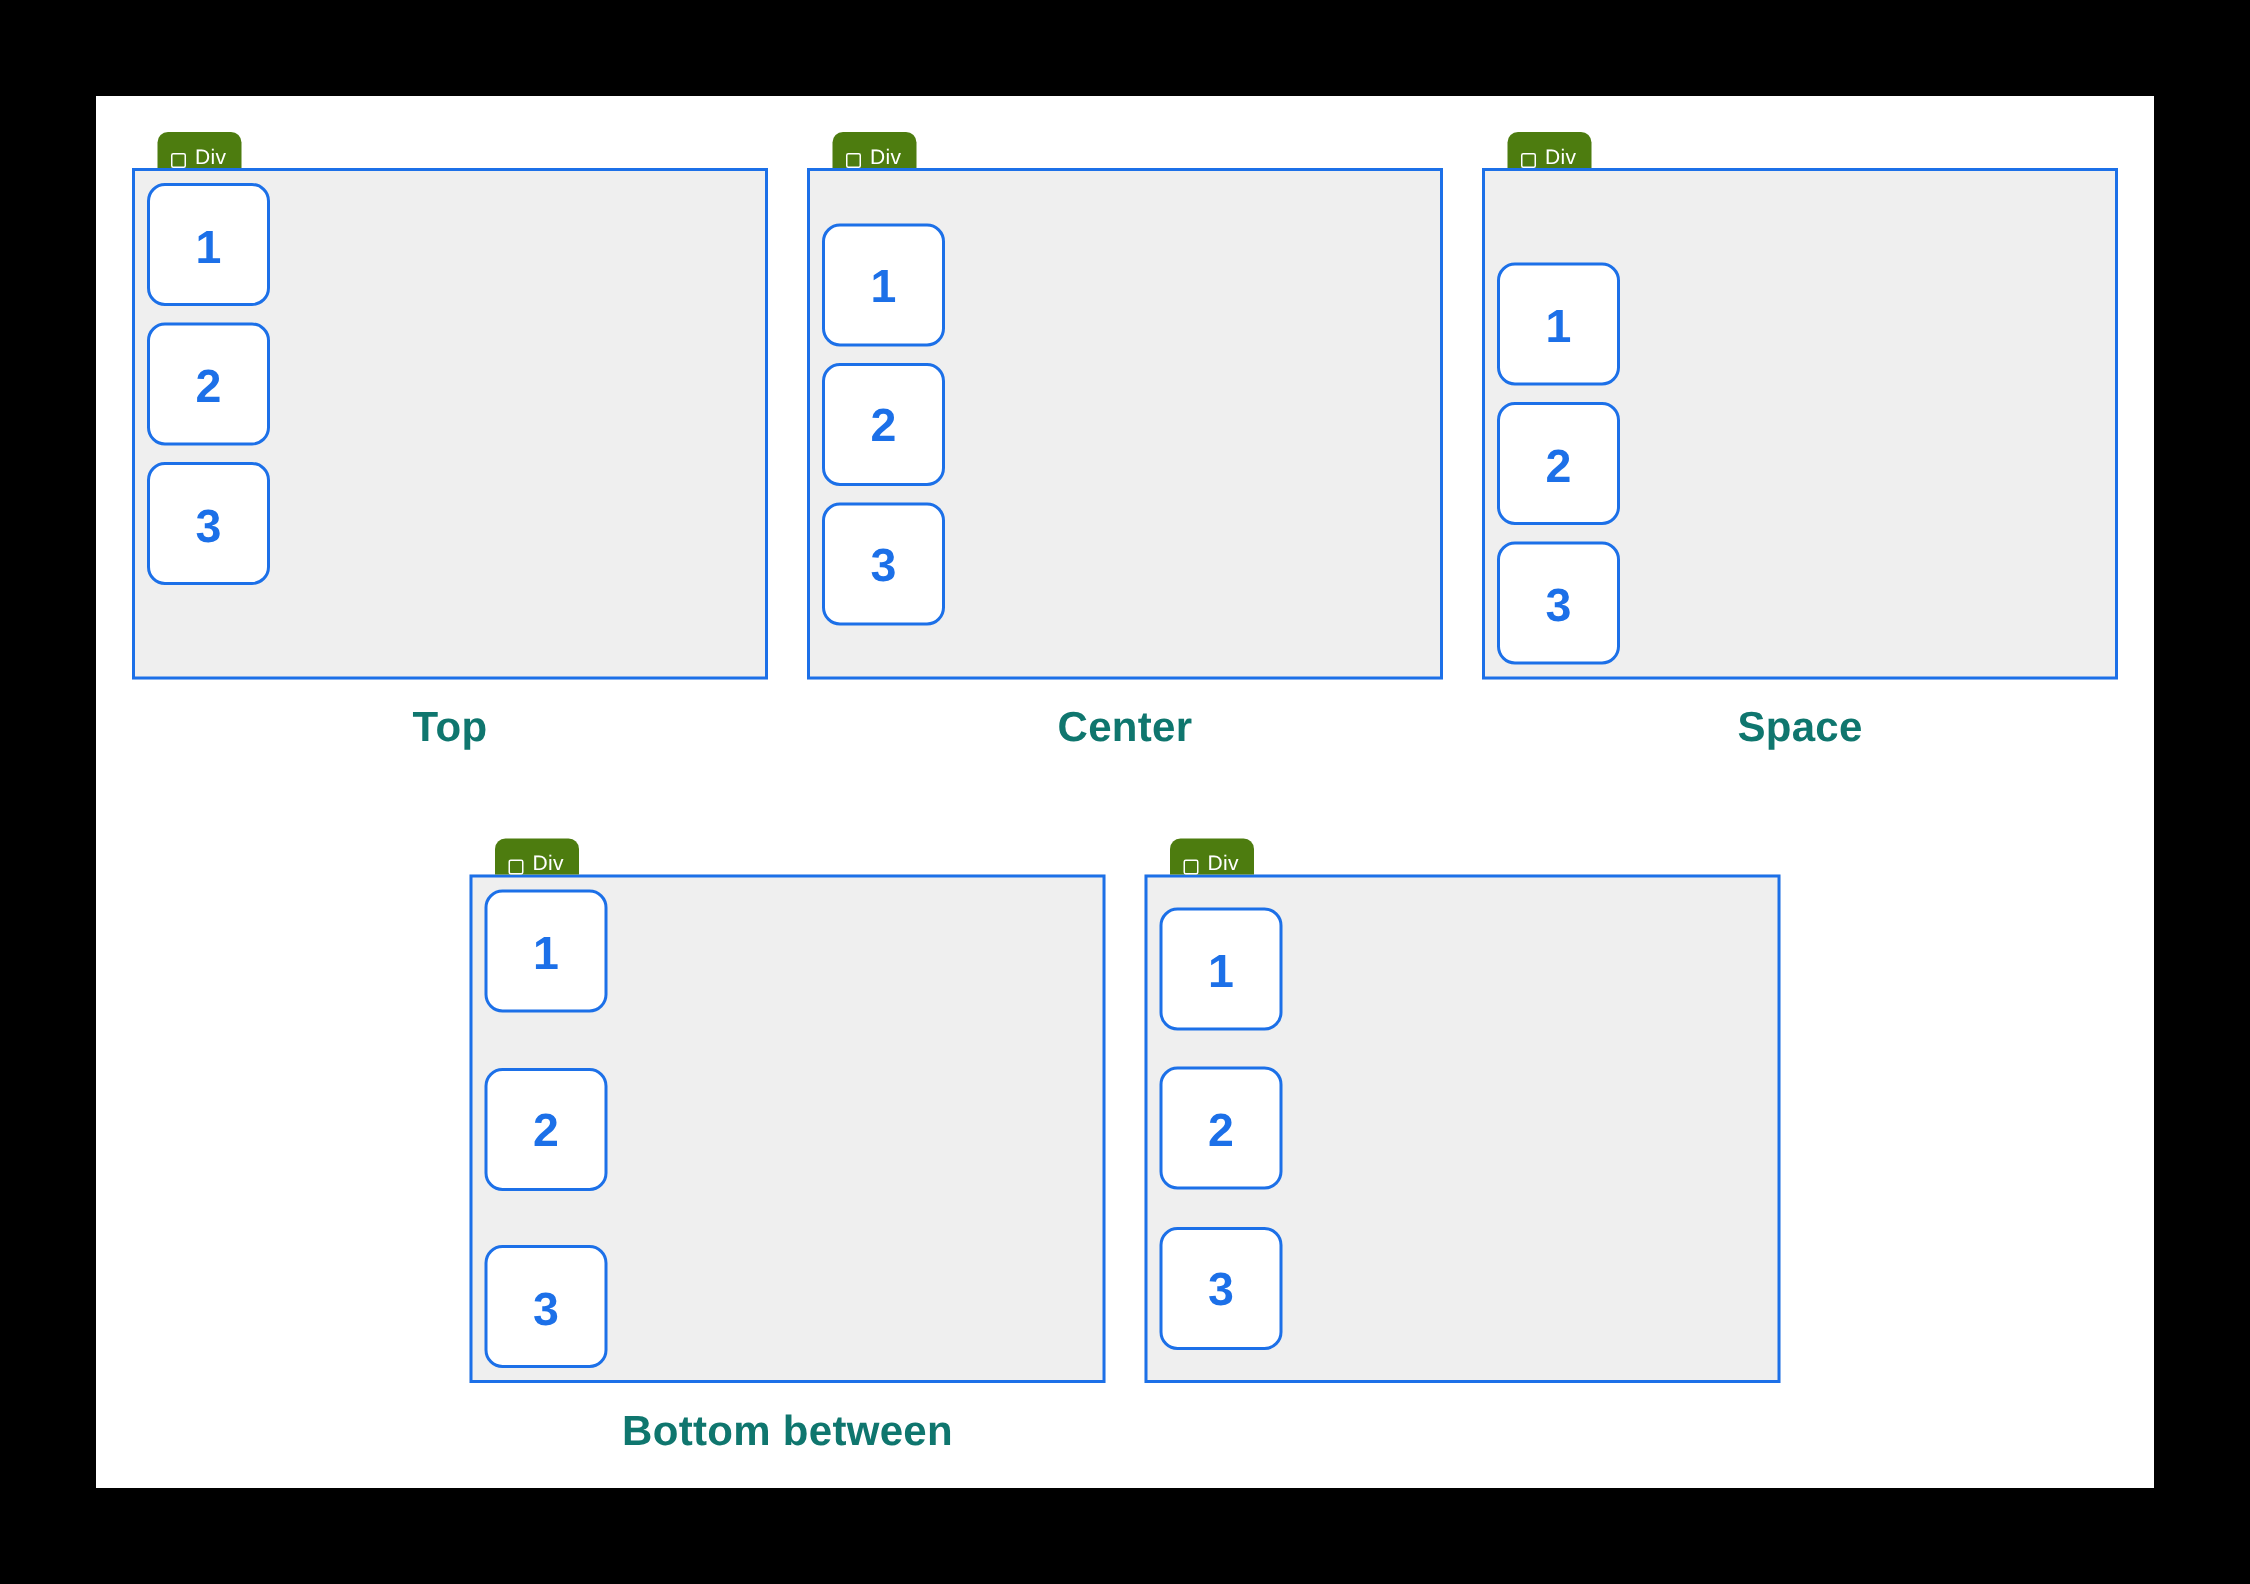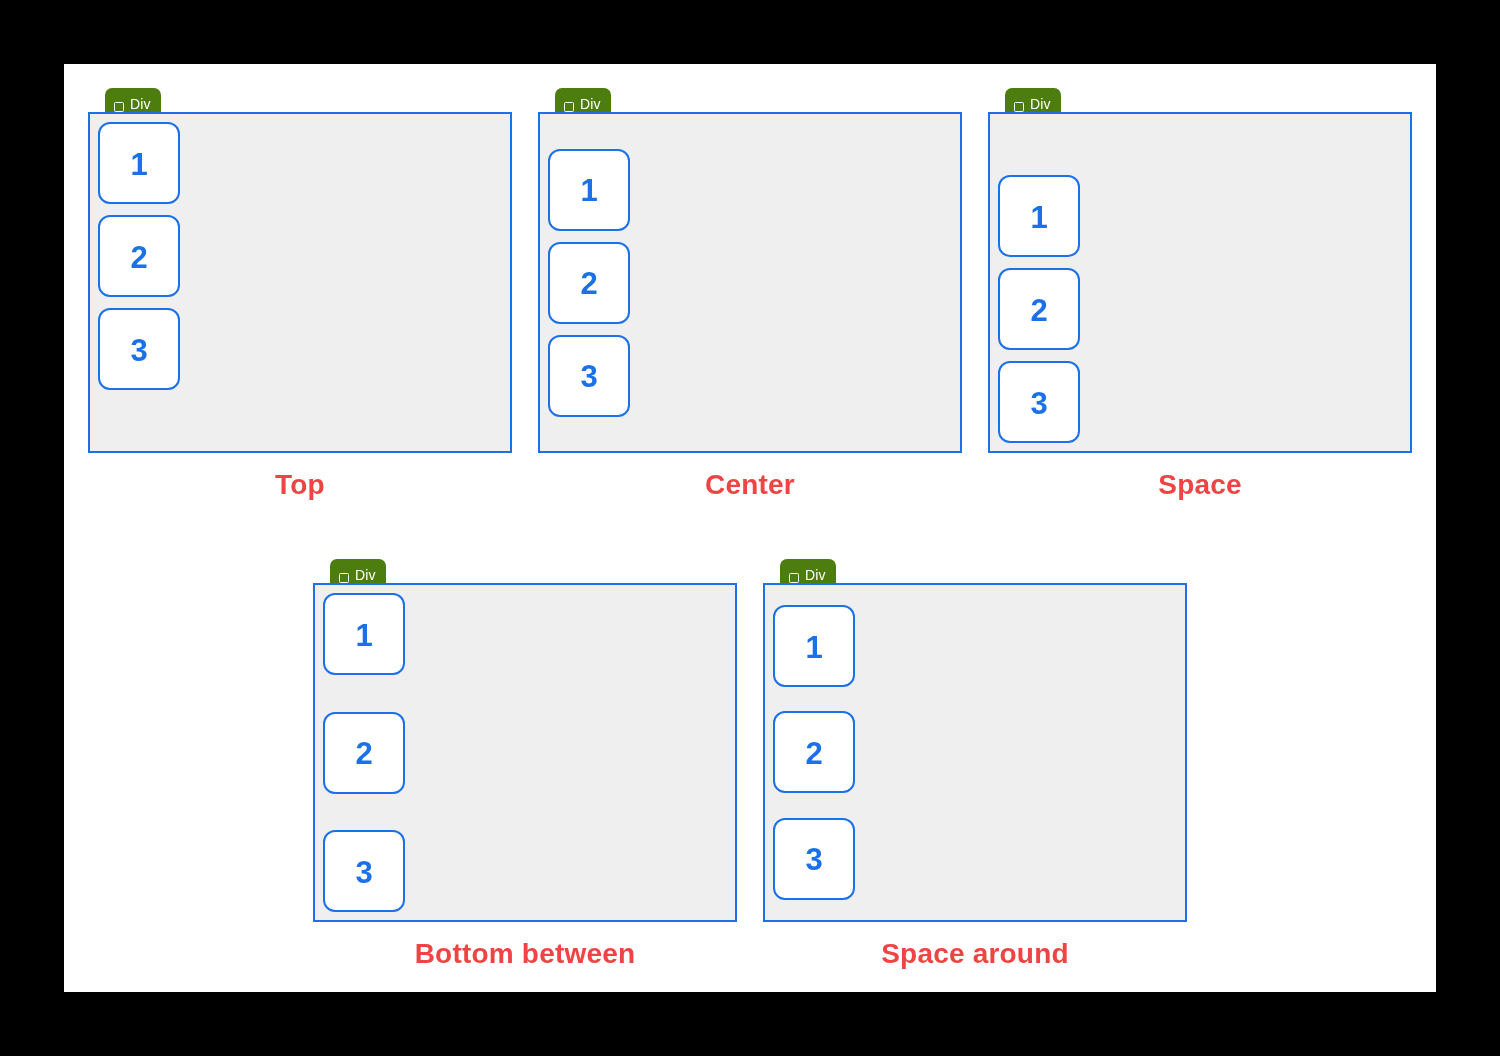--- a/index.html
+++ b/index.html
@@ -80,21 +80,21 @@
     font-size: 31px;
     font-weight: 700;
     padding-top: 3px;
   }
   .caption {
     margin-top: 16px;
     width: 424px;
     text-align: center;
     font-size: 28px;
     font-weight: 700;
-    color: #ef4444;
+    color: #0f766e;
     letter-spacing: 0.2px;
   }
 </style>
 </head>
 <body>
 
 <div class="canvas">
 
   <section class="panel p1">
     <div class="tag">
@@ -151,16 +151,15 @@
   <section class="panel p5">
     <div class="tag">
       <span class="tag-icon"></span>
       <span>Div</span>
     </div>
     <div class="box-container h-row2 j-around">
       <div class="item">1</div>
       <div class="item">2</div>
       <div class="item">3</div>
     </div>
-    <div class="caption">Space around</div>
   </section>
 
 </div>
 
 </body></html>

